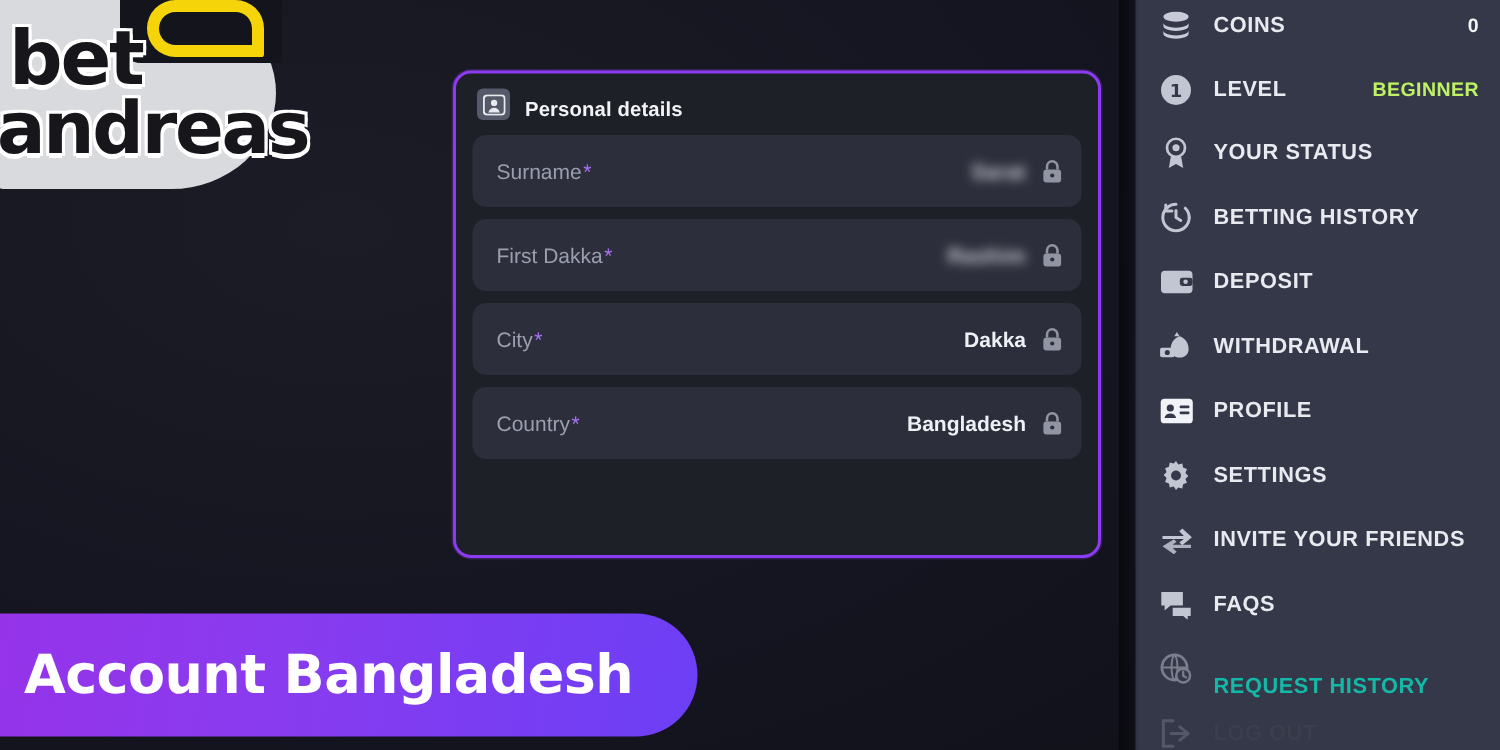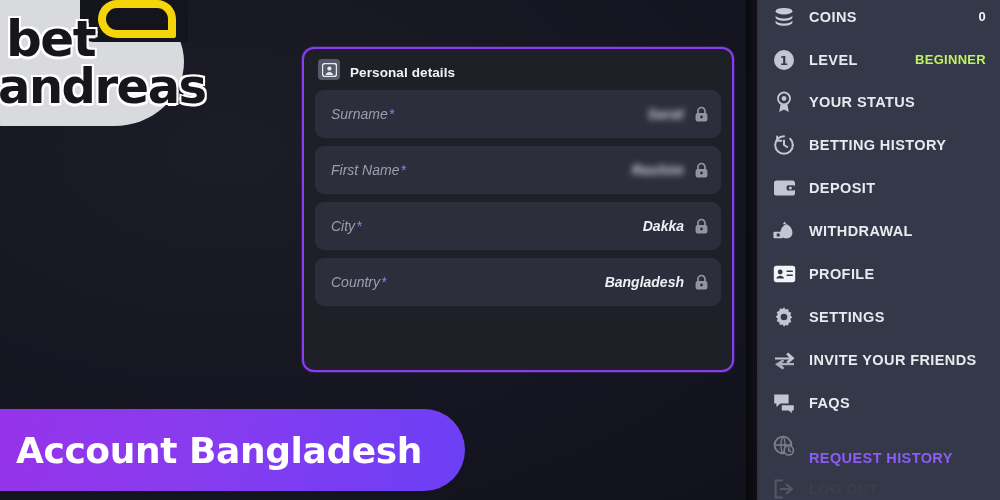--- a/index.html
+++ b/index.html
@@ -42,21 +42,21 @@
   
   .panel{position:absolute;left:302px;top:47px;width:432px;height:325px;
     background:#1e2028;border:2px solid #8b3cf0;border-radius:12px;box-sizing:border-box;
     box-shadow:0 0 0 1px rgba(139,60,240,.25);}
   .panel-head{display:flex;align-items:flex-end;gap:10px;padding:10px 14px 6px 14px;}
   .panel-head .ico{width:22px;height:21px;border-radius:4px;background:#555a6b;
     display:flex;align-items:center;justify-content:center;flex:none;}
   .panel-head .ico svg{display:block;}
   .panel-title{color:#f2f3f6;font-size:13.5px;font-weight:bold;letter-spacing:.1px;}
 
-  .fields{padding:4px 11px 0 11px;display:flex;flex-direction:column;gap:8px;font-style:italic;}
+  .fields{padding:4px 11px 0 11px;display:flex;flex-direction:column;gap:8px;}
   .field{height:48px;background:#2c2f3b;border-radius:9px;
     display:flex;align-items:center;padding:0 12px 0 16px;box-sizing:border-box;}
   .field .label{color:#9b9eae;font-size:14px;flex:1;white-space:nowrap;}
   .field .label .req{color:#a871f5;margin-left:1px;}
   .field .value{color:#eef0f5;font-size:14px;font-weight:bold;margin-right:10px;white-space:nowrap;}
   .field .value.blurred{filter:blur(3.4px);opacity:.82;letter-spacing:.3px;}
   .lock{width:15px;height:17px;flex:none;opacity:.72;}
   .lock svg{display:block;}
 
   
@@ -68,21 +68,21 @@
 
   
   .sidebar{position:absolute;left:757px;top:0;width:221px;height:500px;border-radius:15px;}
   .row{position:absolute;left:0;width:243px;height:43px;display:flex;align-items:center;}
   .row .ic{width:26px;height:26px;margin-left:14px;margin-right:12px;flex:none;
     display:flex;align-items:center;justify-content:center;}
   .row .ic svg{display:block;}
   .row .txt{color:#e8eaf0;font-size:14.5px;font-weight:bold;letter-spacing:.4px;white-space:nowrap;}
   .row .txt.caps{text-transform:uppercase;}
   .row .right{margin-left:auto;margin-right:14px;font-size:13px;font-weight:bold;letter-spacing:.3px;}
-  .row.dim .txt{color:#8b5cf6;margin-top:24px;}
+  .row.dim .txt{color:#14b8a6;margin-top:24px;}
   .row.dim .ic{opacity:.5;}
   .row.faint .txt{color:#3a3e4d;}
   .row.faint .ic{opacity:.22;}
   .green{color:#bef264;}
   .coins-val{color:#f4f5f8;font-size:14px;font-weight:bold;}
 
   .watermark{position:absolute;left:806px;top:2px;
     color:#f3f4f8;font-size:22px;letter-spacing:-.2px;
     font-family:"Liberation Sans", sans-serif;white-space:nowrap;opacity:.97;}
 </style>
@@ -126,21 +126,21 @@
         <span class="lock">
           <svg width="15" height="17" viewBox="0 0 15 17">
               <path d="M4 7V5a3.5 3.5 0 017 0v2" fill="none" stroke="#b9bccb" stroke-width="1.7"></path>
               <rect x="1.6" y="7" width="11.8" height="8.6" rx="2" fill="#b9bccb"></rect>
               <circle cx="7.5" cy="11" r="1.4" fill="#2c2f3b"></circle>
             </svg>
         </span>
       </div>
 
       <div class="field">
-        <span class="label"><span>First Name</span><span class="req">*</span></span>
+        <span class="label"><span>First Dakka</span><span class="req">*</span></span>
         <span class="value blurred">Rashim</span>
         <span class="lock">
           <svg width="15" height="17" viewBox="0 0 15 17">
               <path d="M4 7V5a3.5 3.5 0 017 0v2" fill="none" stroke="#b9bccb" stroke-width="1.7"></path>
               <rect x="1.6" y="7" width="11.8" height="8.6" rx="2" fill="#b9bccb"></rect>
               <circle cx="7.5" cy="11" r="1.4" fill="#2c2f3b"></circle>
             </svg>
         </span>
       </div>
 

